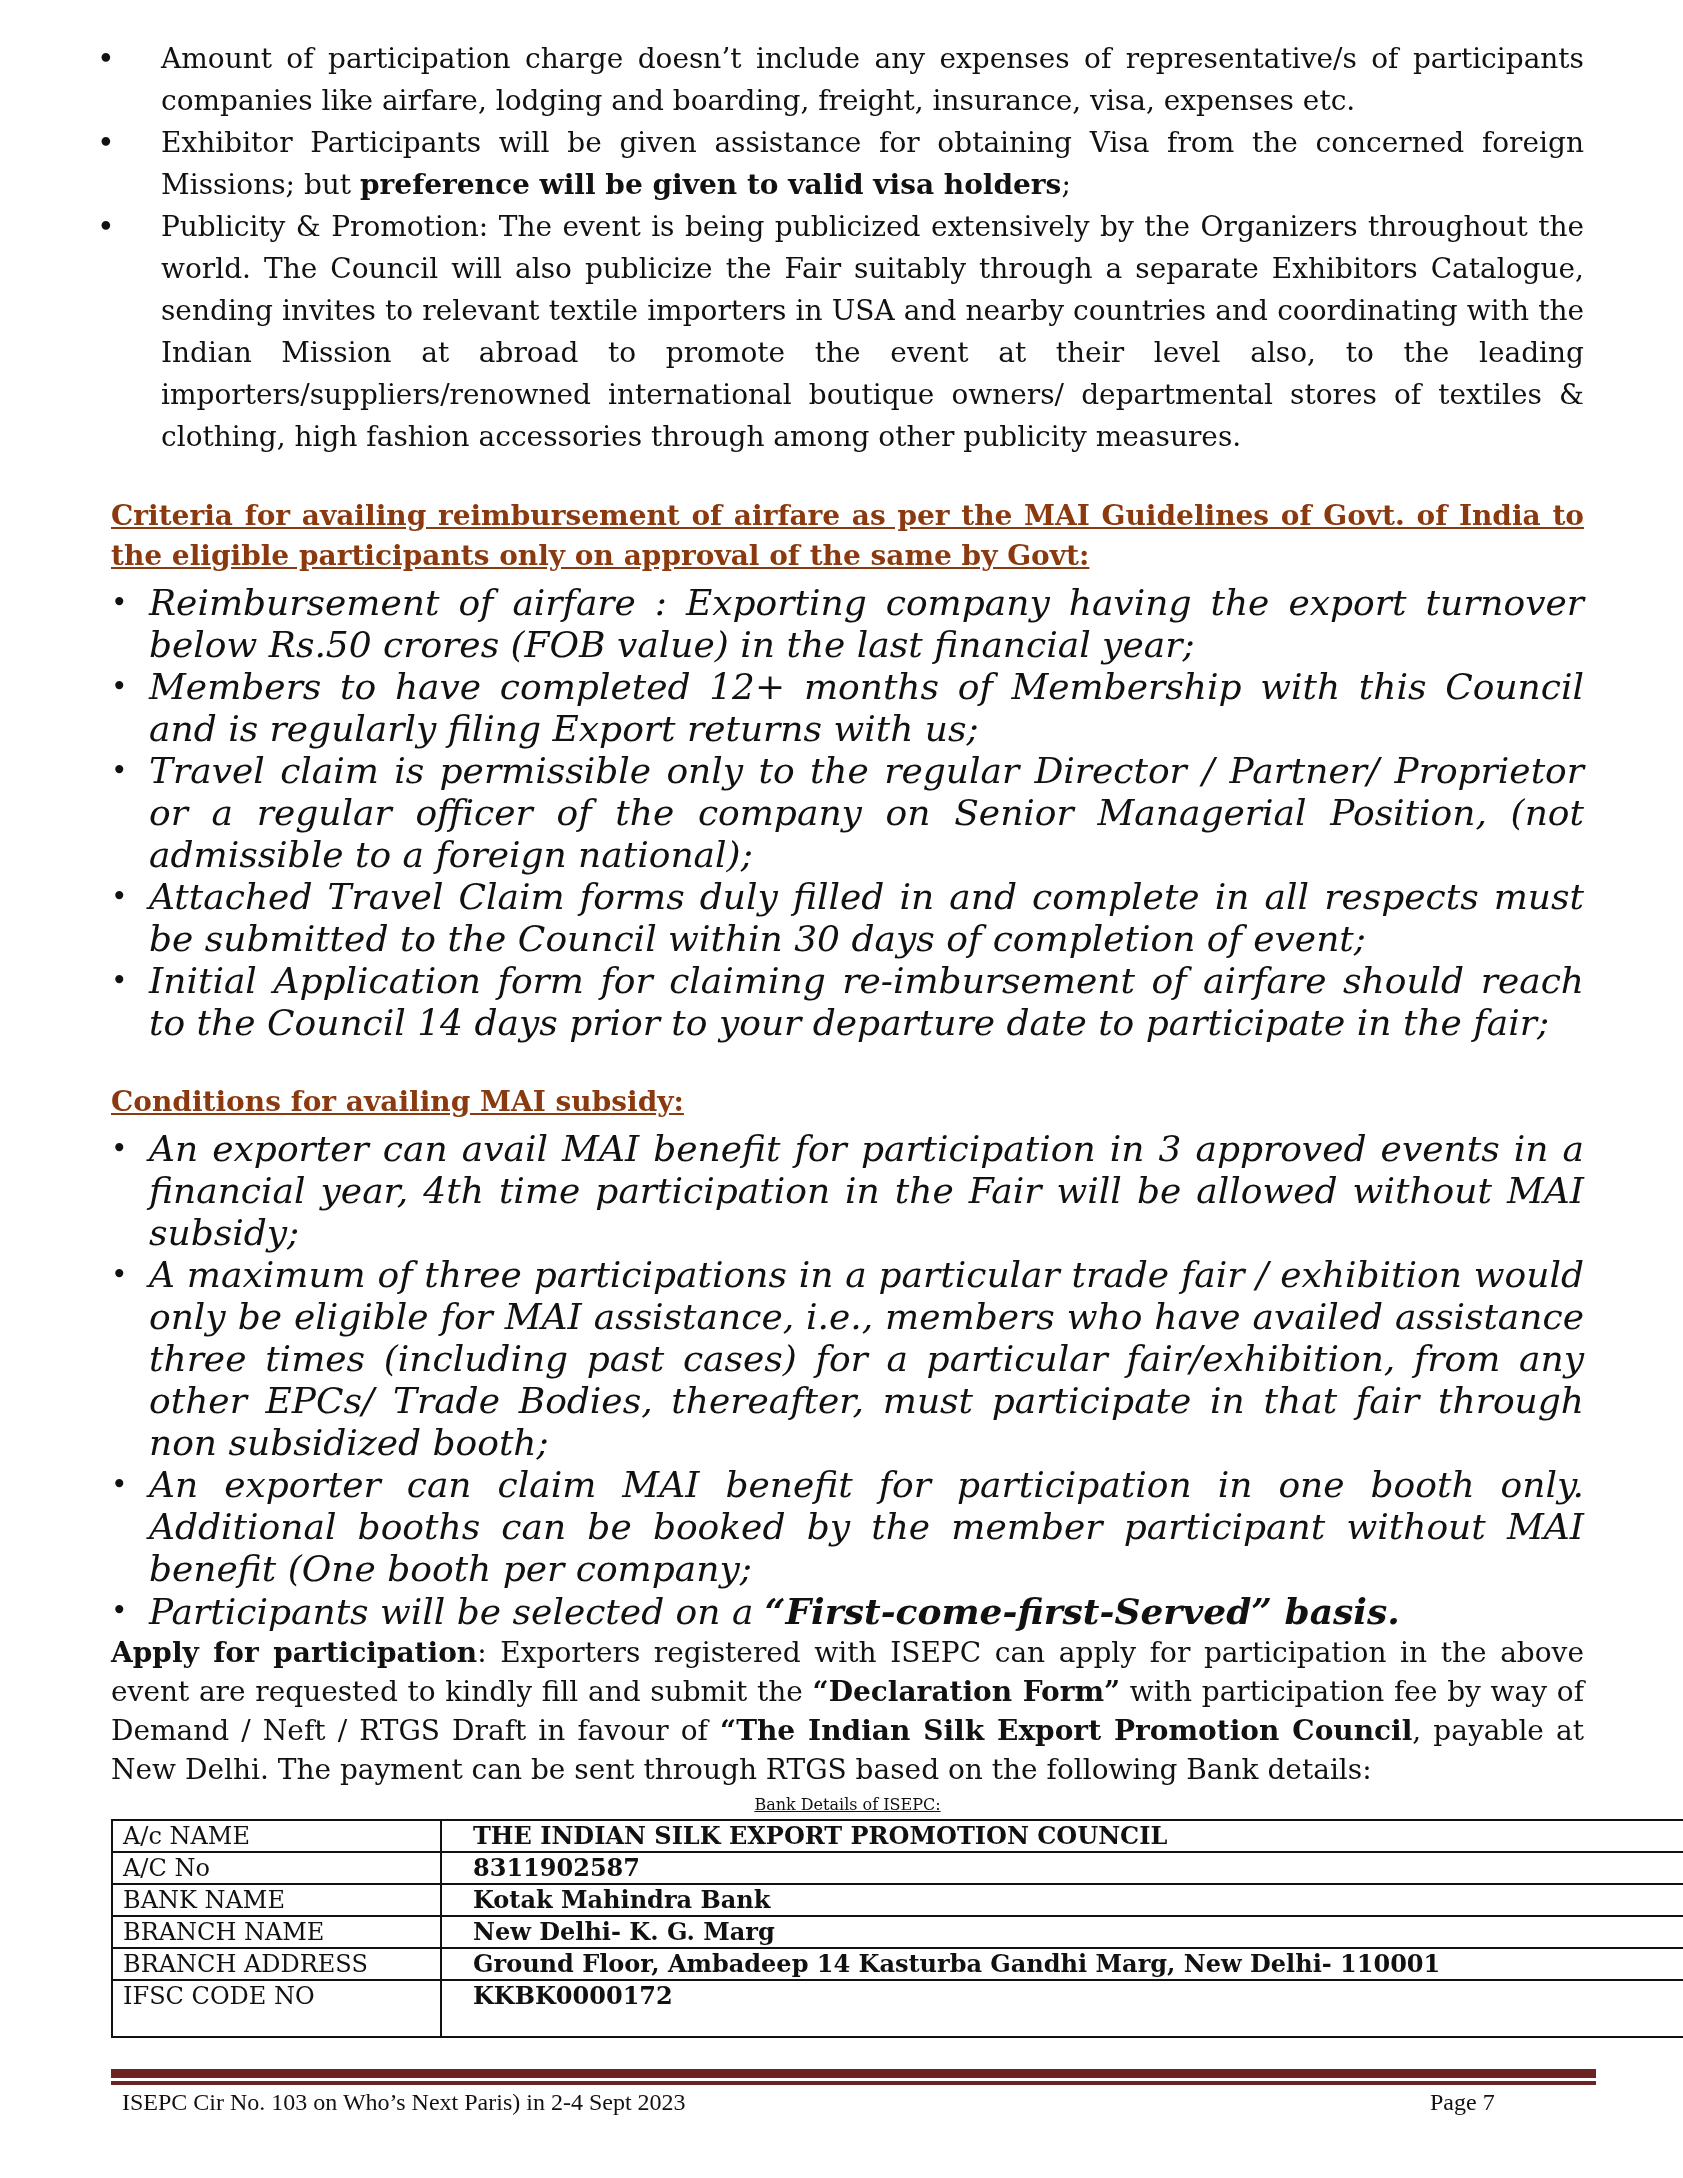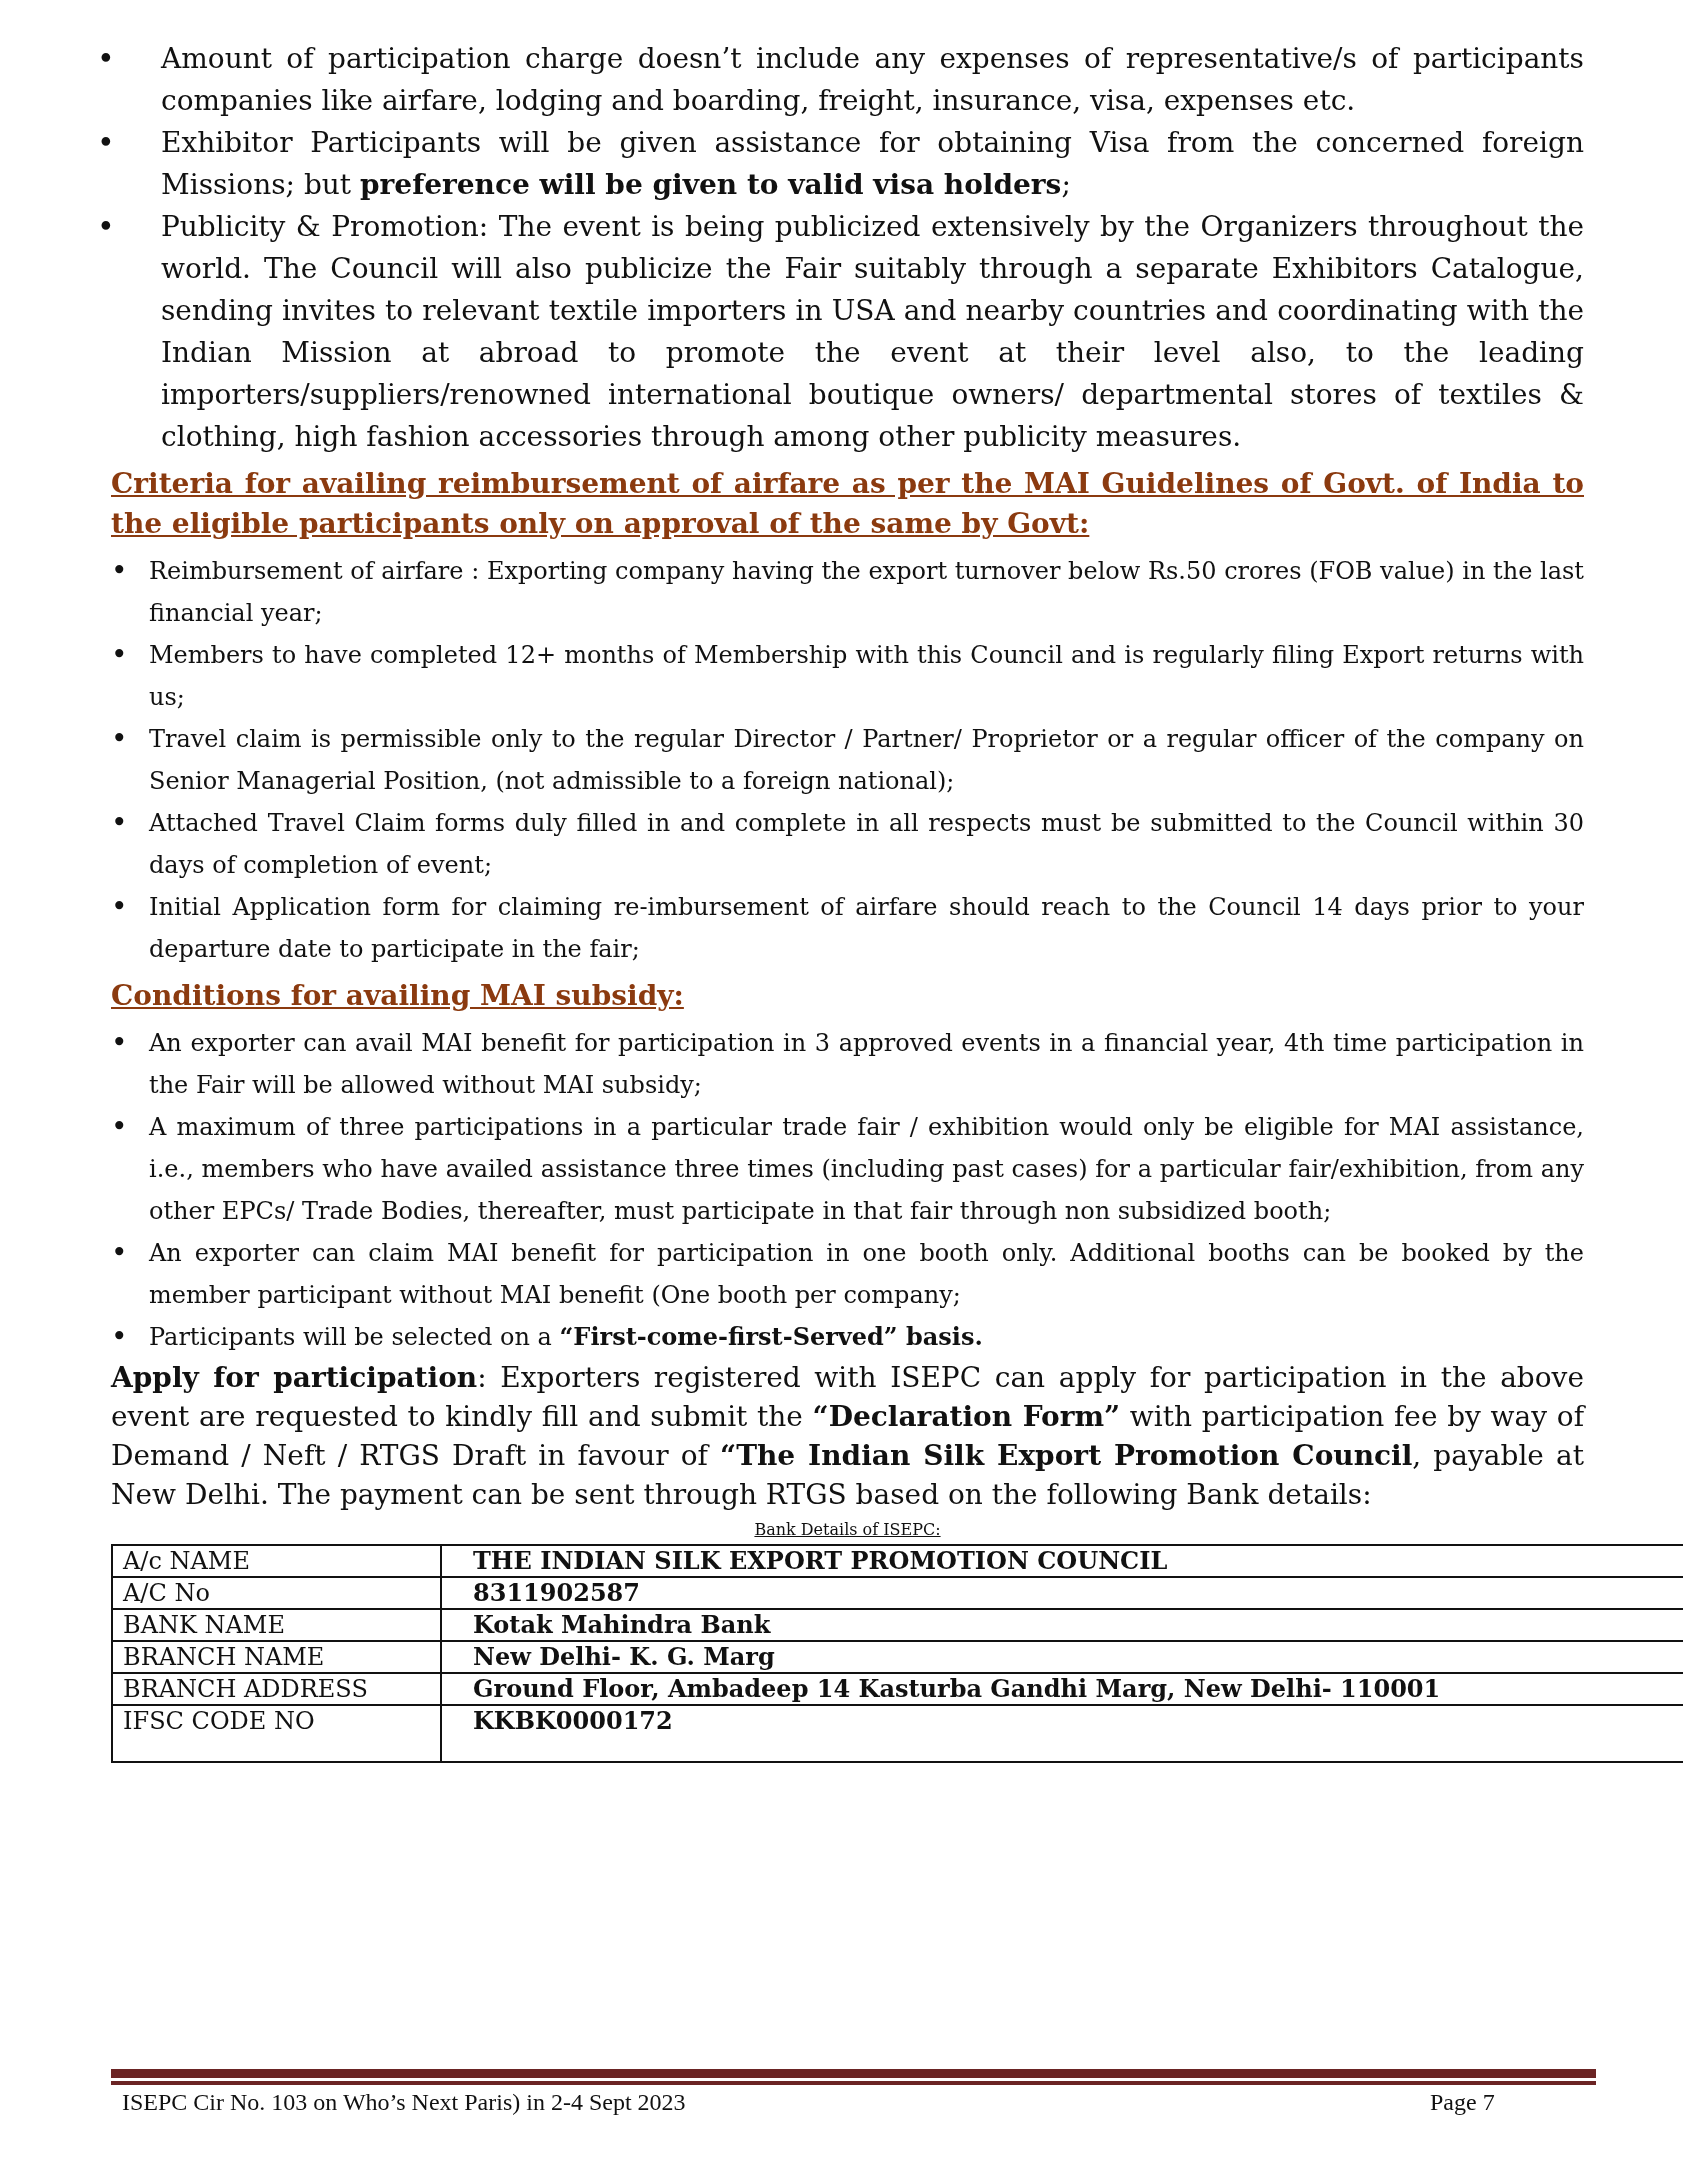--- a/index.html
+++ b/index.html
@@ -4,23 +4,23 @@
 <style>
   html, body { margin: 0; padding: 0; background: #ffffff; }
   body { width: 1683px; height: 2178px; position: relative; overflow: hidden;
          font-family: "DejaVu Serif", "Liberation Serif", serif; color: #111; }
   .page { position: absolute; left: 111px; top: 38px; width: 1473px; }
   .para { font-size: 28px; line-height: 42px; text-align: justify; }
   ul.bul1 { list-style: none; margin: 0; padding: 0; }
   ul.bul1 li { position: relative; padding-left: 50px; font-size: 28px; line-height: 42px; text-align: justify; }
   ul.bul1 li::before { content: "\2022"; position: absolute; left: -14px; top: 0; font-size: 30px; }
   ul.bul2 { list-style: none; margin: 0; padding: 0; }
-  ul.bul2 li { position: relative; padding-left: 38px; font-size: 24px; line-height: 42px; text-align: justify; }
+  ul.bul2 li { position: relative; padding-left: 38px; font-size: 36px; line-height: 42px; text-align: justify; font-style: italic; }
   ul.bul2 li::before { content: "\2022"; position: absolute; left: 0; top: 0; font-size: 28px; }
-  .heading { color: #8B3A0F; font-weight: bold; text-decoration: underline; font-size: 28px; line-height: 40px; text-align: justify; }
+  .heading { color: #8B3A0F; font-weight: bold; text-decoration: underline; font-size: 28px; line-height: 40px; text-align: justify; margin-top: 32px; }
   .sp { height: 6px; }
   b { font-weight: bold; }
   .bank-title { font-weight: normal; text-decoration: underline; font-size: 16px; line-height: 28px; margin-top: 2px; text-align: center; }
   table.bank { border-collapse: collapse; width: 1642px; margin-left: 0; font-size: 24px; }
   table.bank td { border: 2px solid #111; padding: 0 10px; height: 30px; line-height: 30px; vertical-align: top; }
   table.bank td.k { width: 307px; font-family: "DejaVu Serif", serif; font-weight: normal; }
   table.bank td.v { font-weight: bold; padding-left: 31px; }
   table.bank tr.last td { height: 55px; }
   .footer-rule1 { position: absolute; left: 111px; top: 2069px; width: 1485px; height: 9px; background: #6B2424; }
   .footer-rule2 { position: absolute; left: 111px; top: 2081px; width: 1485px; height: 4px; background: #6B2424; }

